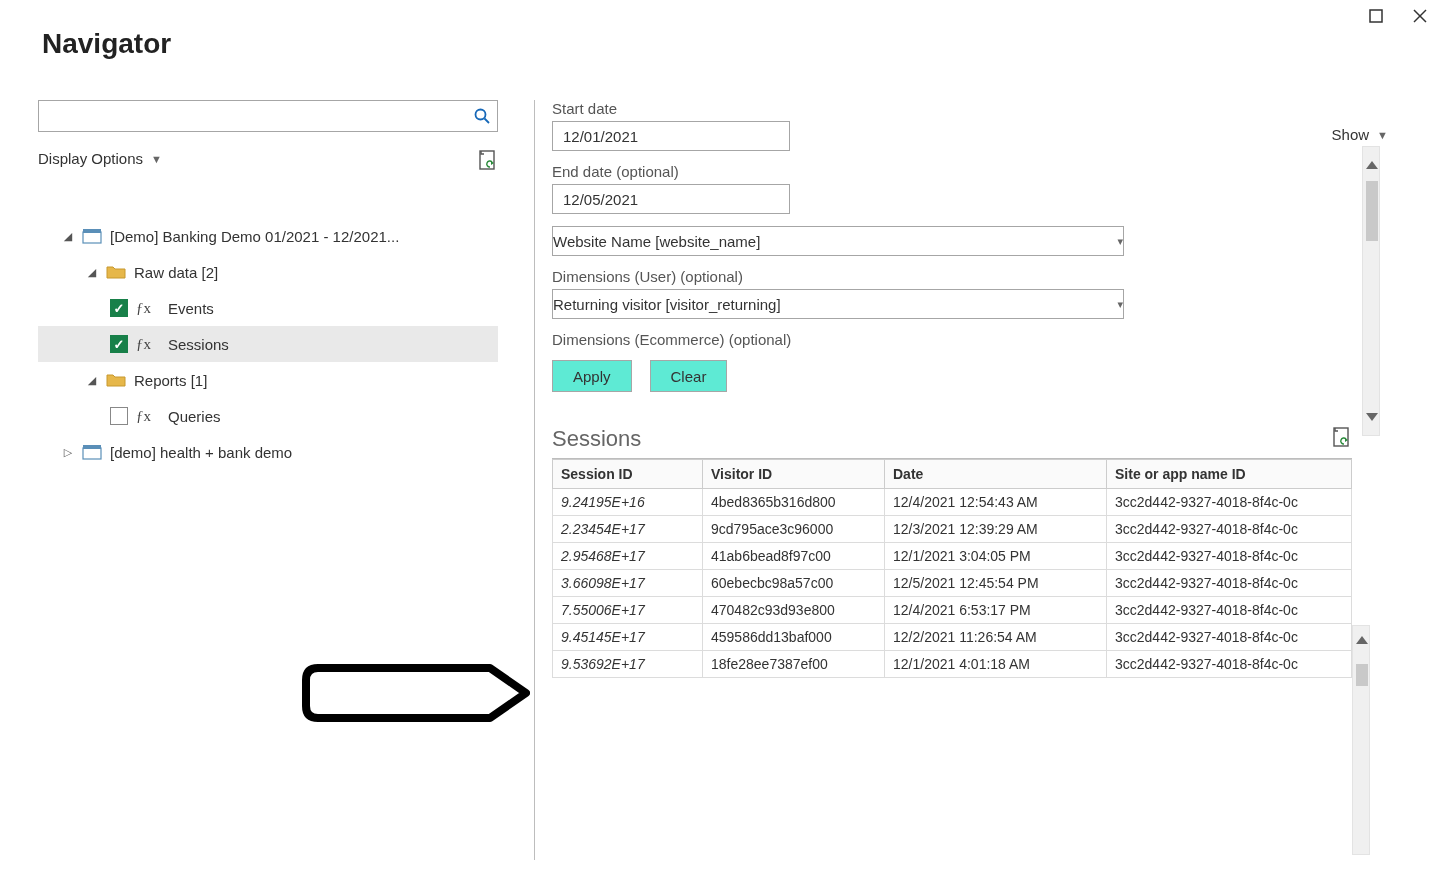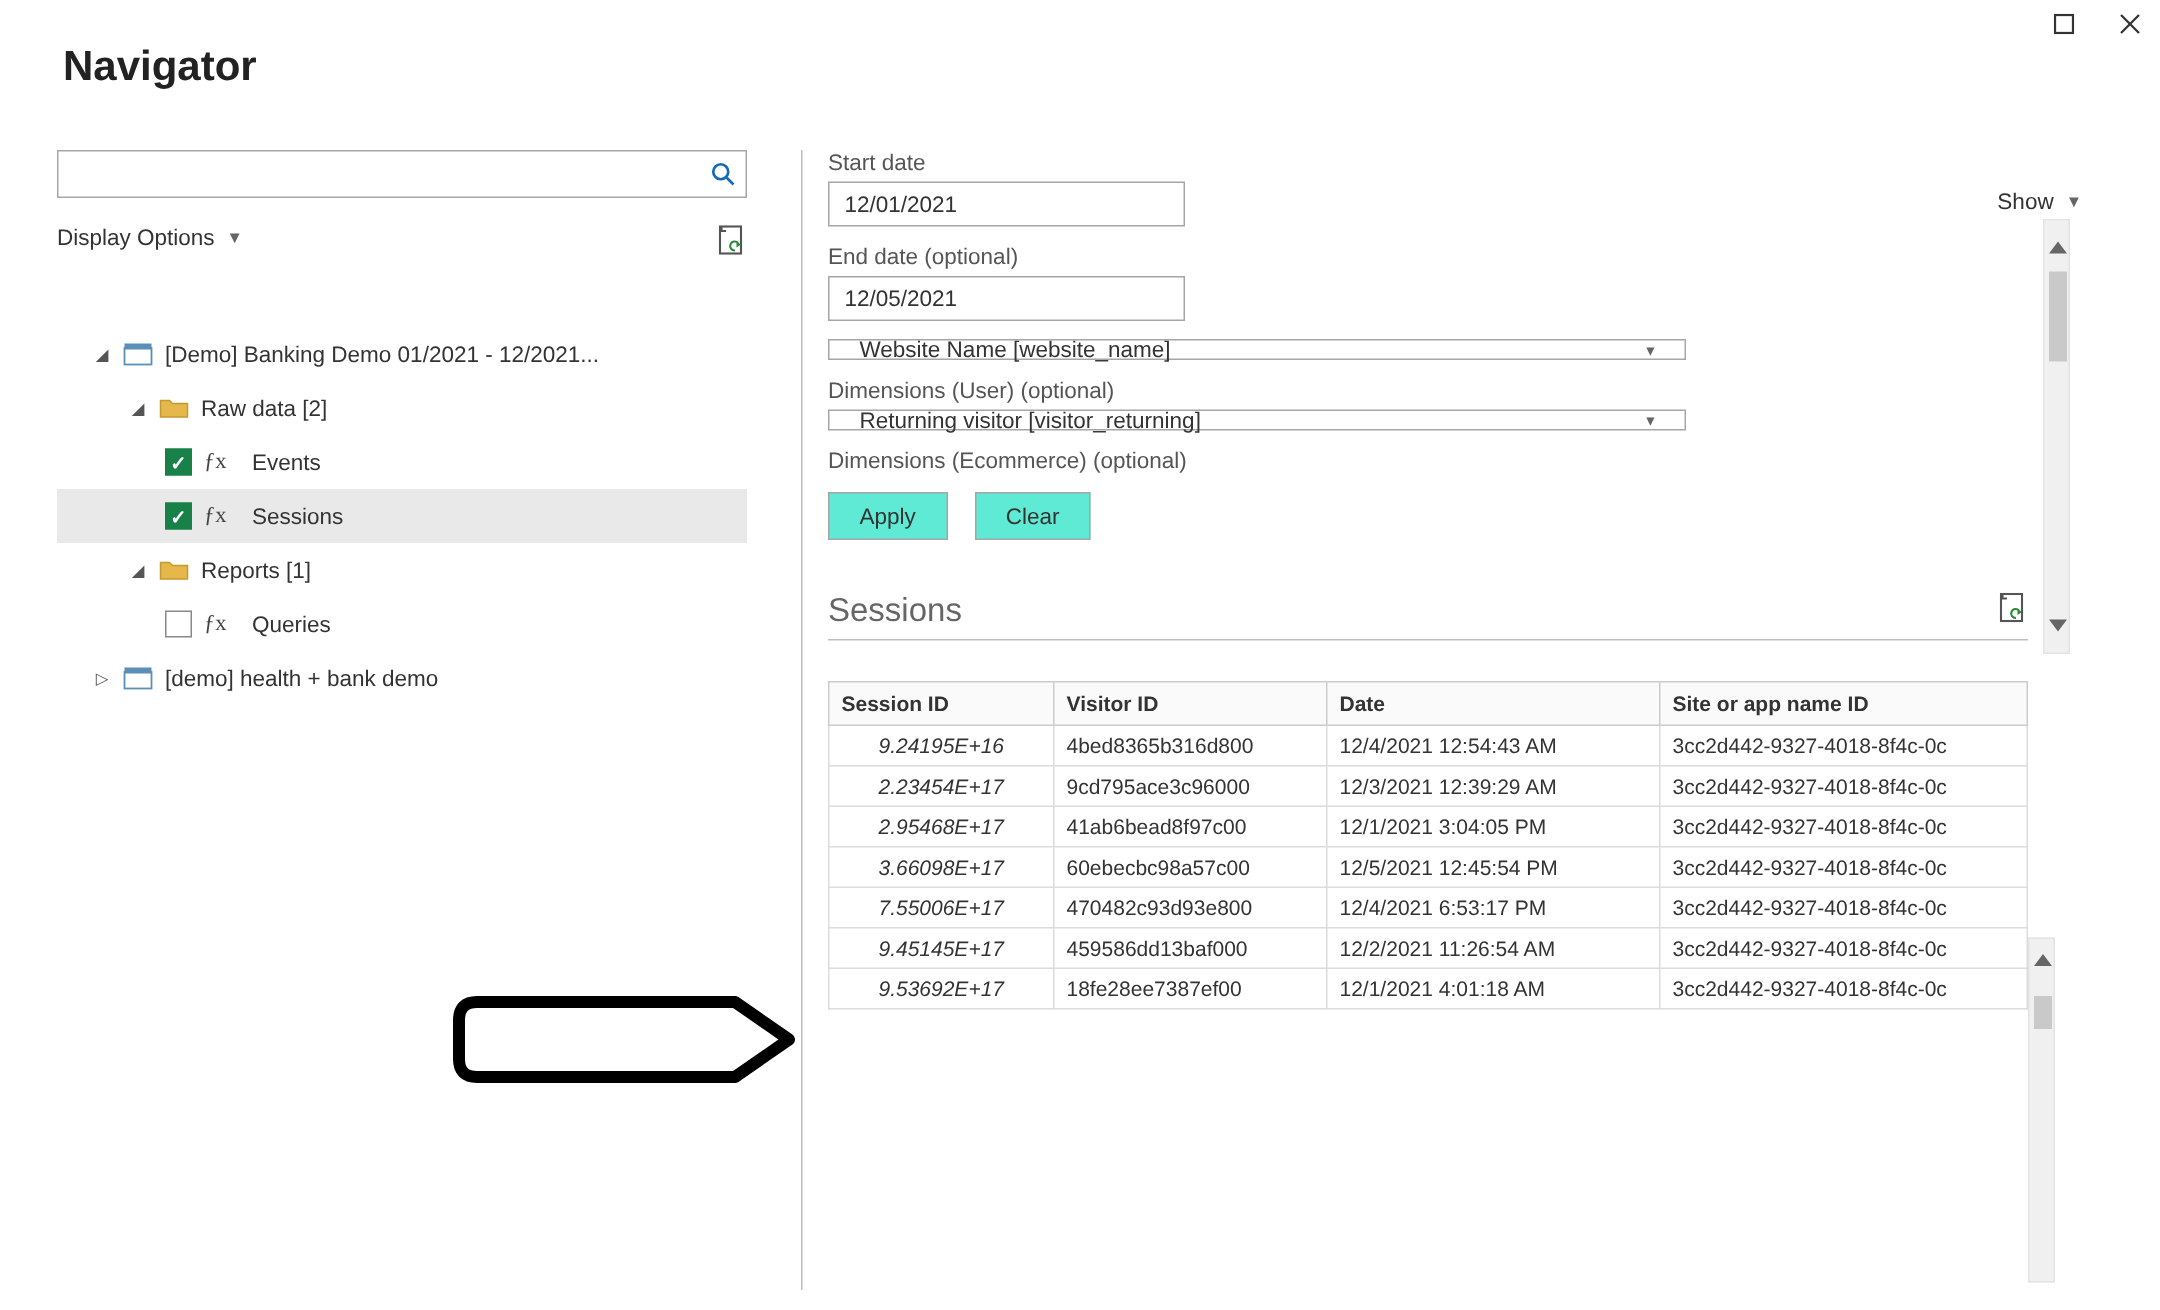--- a/index.html
+++ b/index.html
@@ -134,22 +134,22 @@
   .text-input {
     border: 1px solid #a6a6a6;
     height: 30px;
     padding: 0 10px;
     font-size: 15px;
     width: 238px;
     display: flex; align-items: center;
   }
   .select-input {
     border: 1px solid #a6a6a6;
-    height: 14px;
-    padding: 0 20px;
+    height: 30px;
+    padding: 0 0;
     font-size: 15px;
     width: 572px;
     display: flex; align-items: center; justify-content: space-between;
   }
   .btn-row { display: flex; gap: 18px; margin-top: 10px; }
   .btn {
     border: 1px solid #a6a6a6;
     background: #5eead4;
     height: 32px;
     padding: 0 20px;
@@ -160,39 +160,39 @@
   .section-head {
     margin-top: 34px;
     display: flex; align-items: center; justify-content: space-between;
     width: 800px;
     border-bottom: 1px solid #bdbdbd;
     padding-bottom: 6px;
   }
   .section-title { font-size: 22px; color: #666; }
 
   .data-table {
-    margin-top: 27px;
+    margin-top: 0;
     border-collapse: collapse;
     width: 800px;
     font-size: 14px;
   }
   .data-table th {
     text-align: left;
     border: 1px solid #ccc;
     padding: 6px 8px;
     font-weight: 600;
     background: #fafafa;
     color: #333;
   }
   .data-table td {
     border: 1px solid #dcdcdc;
     padding: 5px 8px;
     color: #333;
   }
-  .data-table td.num { text-align: center; font-style: italic; }
+  .data-table td.num { text-align: left; font-style: italic; }
   .data-table td.date { text-align: left; }
 
   
   .vscroll-top {
     position: absolute;
     right: 60px;
     top: 146px;
     width: 18px;
     height: 290px;
     background: #f0f0f0;

